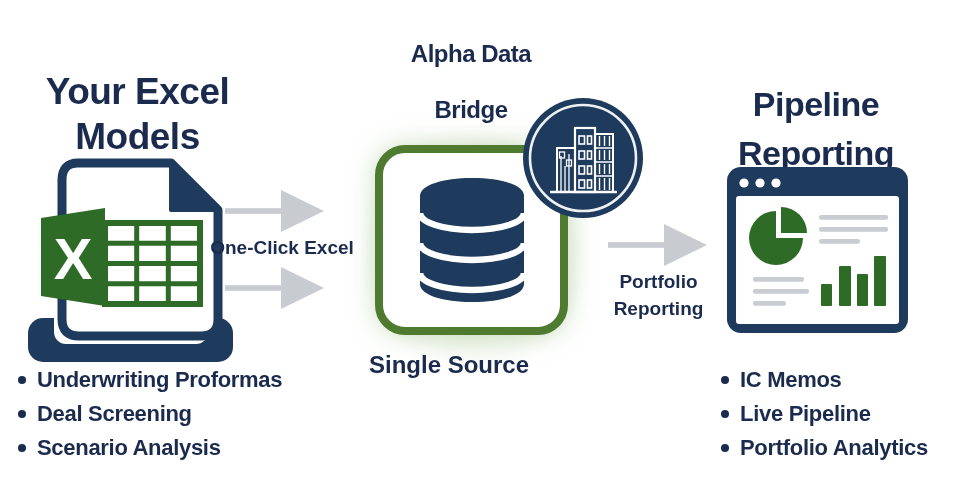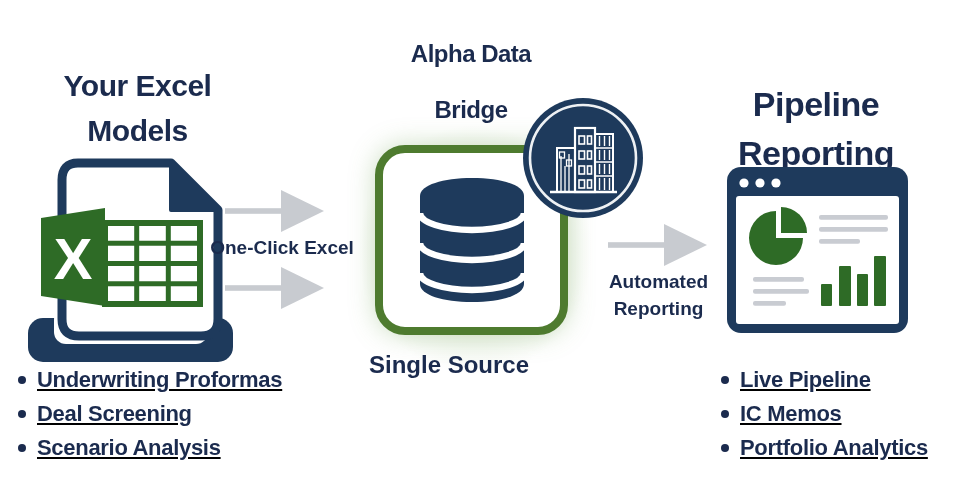--- a/index.html
+++ b/index.html
@@ -11,42 +11,42 @@
     --detail-gray:#c9ccd2;
   }
   html,body{margin:0;padding:0;}
   body{background:#ffffff;font-family:"Liberation Sans","DejaVu Sans",sans-serif;}
   .canvas{position:relative;width:971px;height:477px;background:#ffffff;overflow:hidden;}
   .glow{position:absolute;left:325px;top:90px;width:300px;height:320px;
         background:radial-gradient(closest-side,rgba(140,180,110,0.30),rgba(140,180,110,0.12) 55%,rgba(140,180,110,0) 78%);
         pointer-events:none;}
   .heading{position:absolute;text-align:center;font-weight:700;color:var(--navy-text);letter-spacing:-0.5px;}
   .heading span{display:block;}
-  #left-title{left:27px;top:38px;width:221px;font-size:30px;line-height:45px;}
+  #left-title{left:27px;top:38px;width:221px;font-size:37px;line-height:45px;}
   #center-title{left:360px;top:6px;width:222px;font-size:24px;line-height:56px;}
   #right-title{left:716px;top:34px;width:200px;font-size:34px;line-height:49px;margin-top:46px;}
   .caption{position:absolute;left:369px;top:349px;width:200px;text-align:left;
            font-weight:700;color:var(--navy-text);font-size:24px;line-height:32px;}
   .caption span{display:block;}
   .flow-label{position:absolute;font-weight:700;color:var(--navy-text);text-align:center;}
   #sync-label{left:200px;top:236px;width:164px;font-size:19px;line-height:24px;}
   #automated-label{left:596px;top:268px;width:125px;font-size:19px;line-height:27px;}
   #automated-label span{display:block;}
   .arrow{position:absolute;width:100px;height:46px;}
   #arrow-sync-top{left:225px;top:188px;}
   #arrow-sync-bottom{left:225px;top:265px;}
   #arrow-automated{left:608px;top:222px;}
   #excel-icon{position:absolute;left:25px;top:148px;}
   .green-box{position:absolute;left:375px;top:145px;width:193px;height:190px;box-sizing:border-box;
              background:#ffffff;border:8px solid var(--green-border);border-radius:30px;
              box-shadow:0 0 26px rgba(110,160,80,0.35);
              display:flex;align-items:center;justify-content:center;}
   #badge-icon{position:absolute;left:521px;top:96px;}
   #window-icon{position:absolute;left:727px;top:167px;}
-  .bullets{position:absolute;list-style:none;margin:0;padding:0;text-decoration:underline;}
+  .bullets{position:absolute;list-style:none;margin:0;padding:0;}
   #left-bullets{left:12px;top:363px;width:330px;}
   #right-bullets{left:715px;top:363px;width:256px;}
   .bullets li{display:flex;align-items:center;height:34px;line-height:34px;
               font-weight:700;font-size:22px;color:var(--navy-text);letter-spacing:-0.3px;}
   .bullets .dot{width:8px;height:8px;border-radius:50%;background:var(--navy-text);
                 margin-left:6px;margin-right:11px;flex:0 0 auto;}
 </style>
 </head>
 <body>
 
@@ -156,21 +156,21 @@
 
   <div class="caption">
     <span>Single Source</span>
   </div>
 
   <svg class="arrow" id="arrow-automated" viewBox="0 0 100 46">
     <rect x="0" y="20.2" width="60" height="5.6" fill="var(--arrow-gray)"></rect>
     <polygon points="56,2 99,23 56,44" fill="var(--arrow-gray)"></polygon>
   </svg>
   <div class="flow-label" id="automated-label">
-    <span>Automated</span>
+    <span>Portfolio</span>
     <span>Reporting</span>
   </div>
 
   <h2 class="heading" id="right-title">
     <span>Pipeline</span>
     <span>Reporting</span>
   </h2>
 
   <svg id="window-icon" width="181" height="166" viewBox="0 0 181 166">
     <rect x="0" y="0" width="181" height="166" rx="14" fill="var(--navy-icon)"></rect>
@@ -196,25 +196,25 @@
       <rect x="94" y="117" width="11" height="22" rx="1"></rect>
       <rect x="112" y="99" width="12" height="40" rx="1"></rect>
       <rect x="130" y="107" width="11" height="32" rx="1"></rect>
       <rect x="147" y="89" width="12" height="50" rx="1"></rect>
     </g>
   </svg>
 
   <ul class="bullets" id="right-bullets">
     <li>
         <span class="dot"></span>
+        <span>IC Memos</span>
+      </li>
+    <li>
+        <span class="dot"></span>
         <span>Live Pipeline</span>
       </li>
     <li>
         <span class="dot"></span>
-        <span>IC Memos</span>
-      </li>
-    <li>
-        <span class="dot"></span>
         <span>Portfolio Analytics</span>
       </li>
   </ul>
 
 </div>
 
 </body></html>

